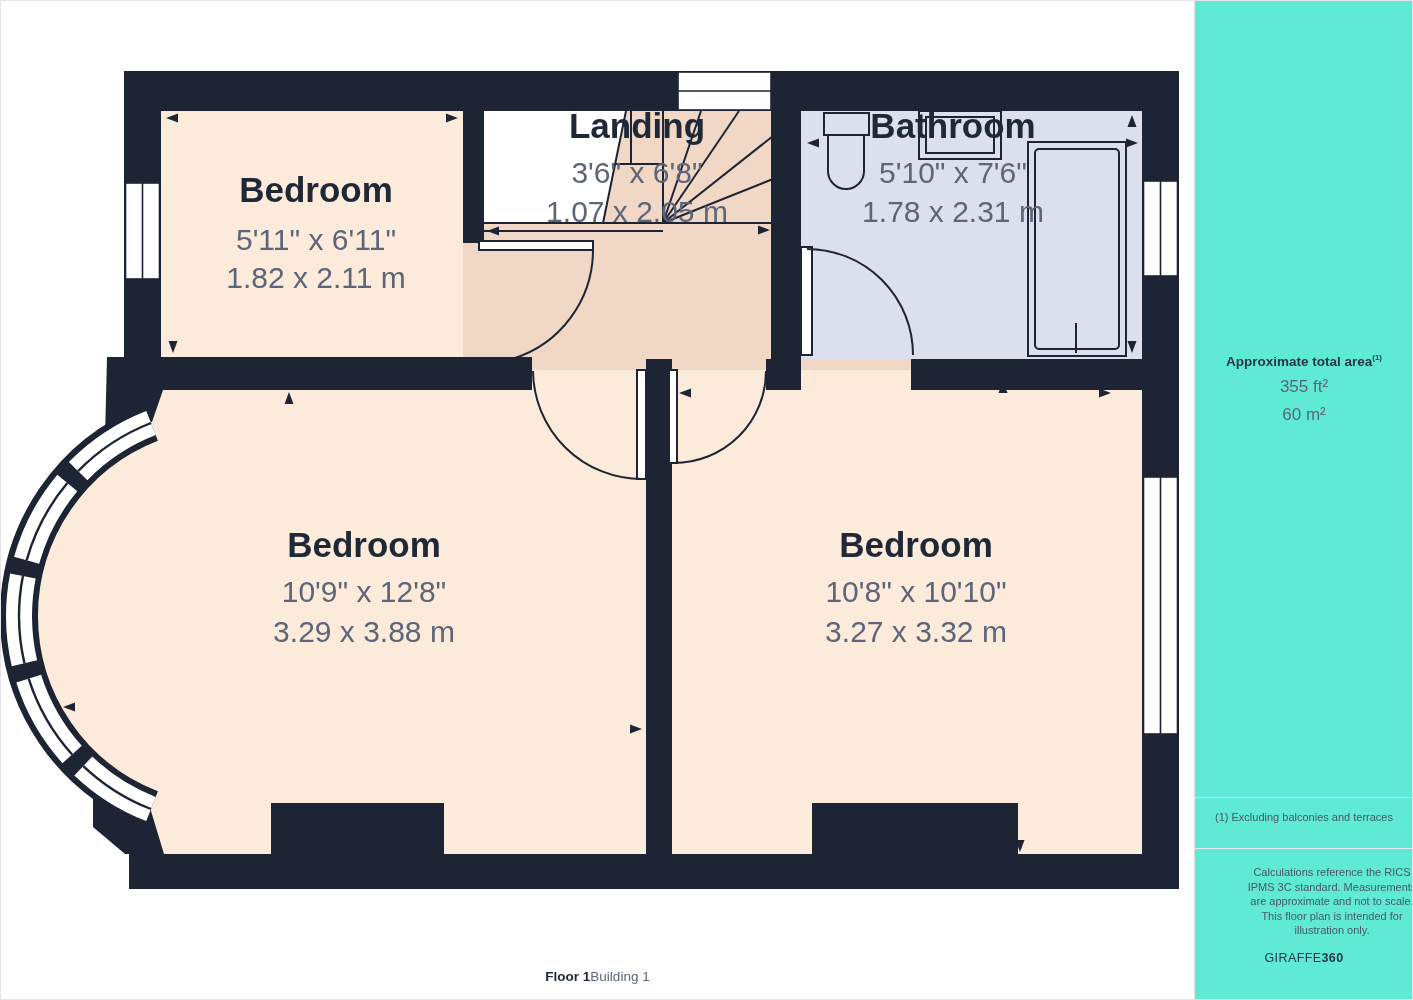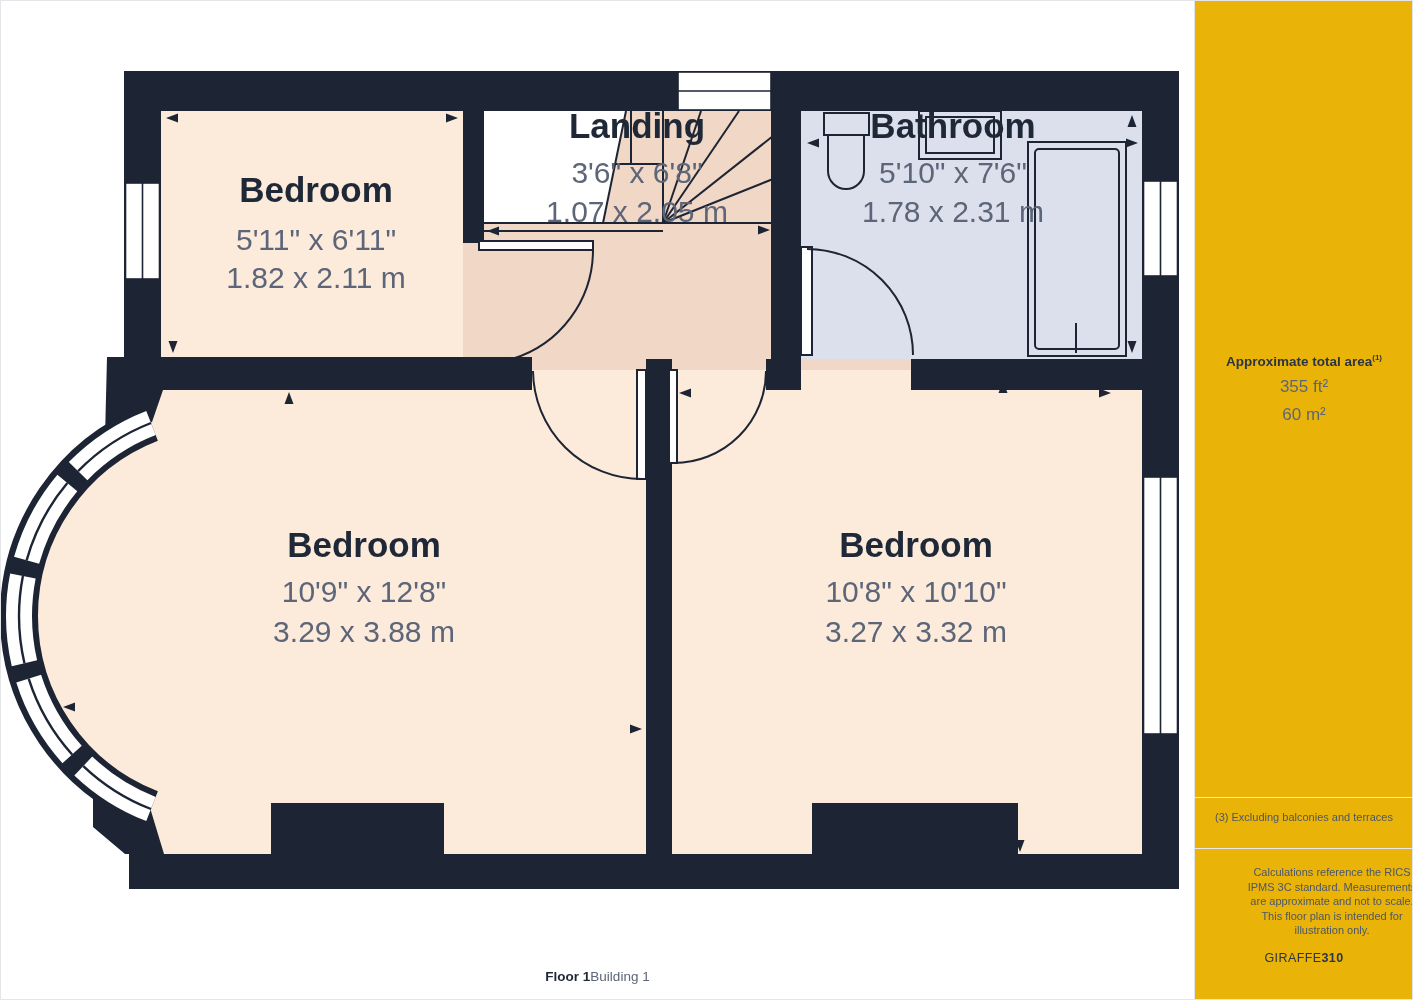--- a/index.html
+++ b/index.html
@@ -27,21 +27,21 @@
   .arrow{fill:var(--wall)}
   .bay-band{stroke:var(--wall);stroke-width:38;fill:none}
   .bay-glass{stroke:#ffffff;stroke-width:26;fill:none;stroke-dasharray:88 16}
   .bay-mid{stroke:var(--wall);stroke-width:2.4;fill:none;stroke-dasharray:88 16}
   .room-name{font-family:"Liberation Sans",sans-serif;font-size:35px;font-weight:700;
              fill:var(--name);text-anchor:middle}
   .room-dim{font-family:"Liberation Sans",sans-serif;font-size:30px;font-weight:400;
             fill:var(--dim);text-anchor:middle}
   
   .sidebar{position:absolute;left:1193px;top:0;width:219px;height:998px;
-           border-left:1px solid var(--frame);background:#eab308;}
+           border-left:1px solid var(--frame);background:#5eead4;}
   .area-block{position:absolute;top:352px;left:0;width:100%;text-align:center;}
   .area-title{font-size:13.5px;font-weight:700;color:var(--side-dark);}
   .area-title sup{font-size:8px;font-weight:700;}
   .area-val{font-size:17px;color:var(--dim);margin-top:8px;}
   .side-divider{position:absolute;left:0;width:100%;height:0;border-top:1px solid var(--divider);}
   .footnote{position:absolute;top:810px;left:0;width:100%;text-align:center;
             font-size:11px;color:var(--side-gray);}
   .disclaimer{position:absolute;top:864px;left:50%;transform:translateX(-50%);
               width:180px;text-align:center;font-size:11px;line-height:14.5px;
               color:var(--side-gray);margin-left:28px;}
@@ -218,21 +218,21 @@
   <div class="sidebar">
     <div class="area-block">
       <div class="area-title">
         <span>Approximate total area</span><sup>(1)</sup>
       </div>
       <div class="area-val">355 ft²</div>
       <div class="area-val">60 m²</div>
     </div>
 
     <div class="side-divider" style="top:796px"></div>
-    <div class="footnote">(3) Excluding balconies and terraces</div>
+    <div class="footnote">(1) Excluding balconies and terraces</div>
     <div class="side-divider" style="top:847px"></div>
     <div class="disclaimer">Calculations reference the RICS IPMS 3C standard. Measurements are approximate and not to scale. This floor plan is intended for illustration only.</div>
     <div class="brand">
-      <span>GIRAFFE</span><span class="b">310</span>
+      <span>GIRAFFE</span><span class="b">360</span>
     </div>
   </div>
 
 </div>
 
 </body></html>

